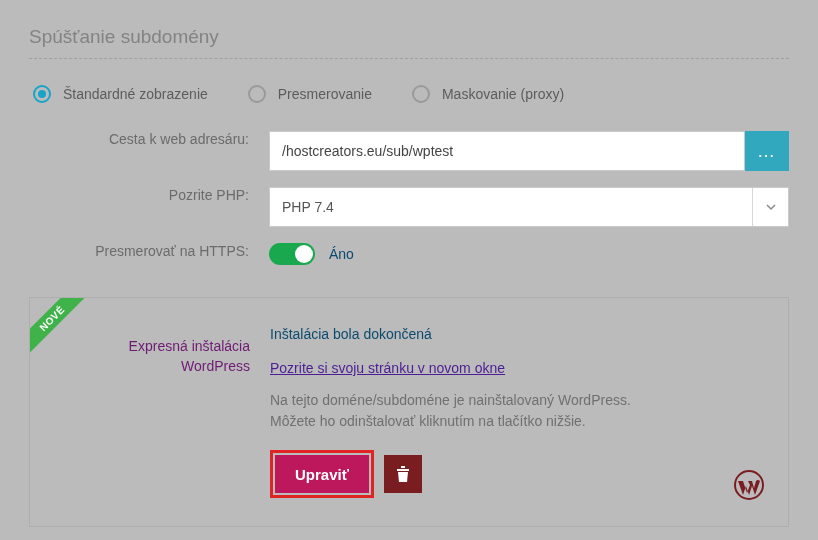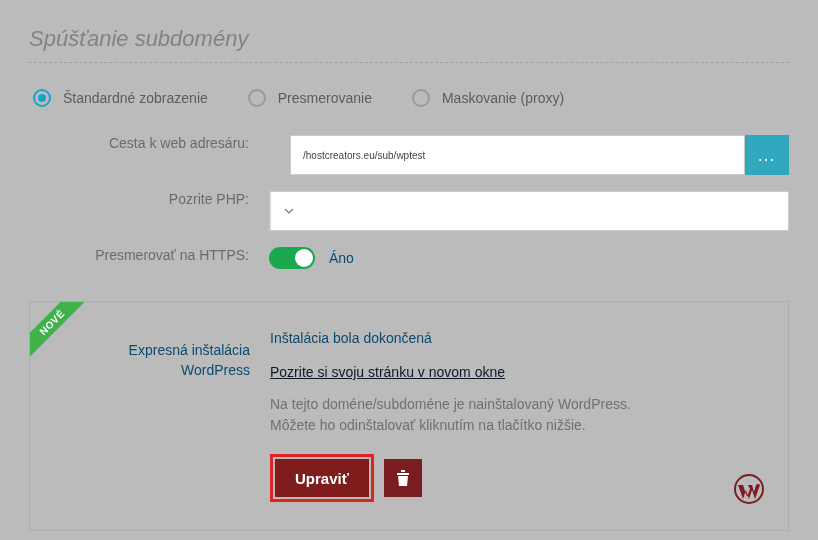--- a/index.html
+++ b/index.html
@@ -8,25 +8,24 @@
     font-family: "Segoe UI", "Helvetica Neue", Arial, sans-serif;
     color: #555;
     font-size: 14px;
     padding: 20px 0;
   }
   .panel {
     width: 760px;
     margin: 0 auto;
   }
   .panel-title {
-    font-size: 22px;
+    font-size: 19px;
     font-weight: 400;
     color: #838383;
     padding: 6px 0 10px 0;
-    font-style: italic;
   }
   .dashed-sep {
     border: none;
     border-top: 1px dashed #a0a0a0;
     margin-bottom: 26px;
   }
   
   .radio-row {
     display: flex;
     gap: 40px;
@@ -72,24 +71,23 @@
     flex: 1;
     display: flex;
     align-items: center;
   }
   .text-input {
     flex: 1;
     height: 40px;
     border: 1px solid #c9c9c9;
     background: #fff;
     padding: 0 12px;
-    font-size: 10px;
+    font-size: 14px;
     color: #444;
     outline: none;
-    margin-left: 21px;
   }
   .input-addon-btn {
     width: 44px; height: 40px;
     background: #32a8bf;
     border: none;
     color: #fff;
     font-size: 18px;
     letter-spacing: 2px;
     cursor: pointer;
     display: flex;
@@ -158,51 +156,51 @@
     font-size: 10px;
     font-weight: 700;
     text-align: center;
     padding: 3px 0;
     letter-spacing: 0.5px;
   }
   .install-left {
     width: 240px;
     text-align: right;
     padding-right: 20px;
-    color: #0c4a6e;
+    color: #701a75;
     padding-top: 10px;
     line-height: 1.45;
   }
   .install-right {
     flex: 1;
     position: relative;
   }
   .install-status {
     color: #0c4a6e;
     margin-bottom: 18px;
   }
   .install-link {
-    color: #0f172a;
+    color: #4c1d95;
     text-decoration: underline;
     cursor: pointer;
     display: inline-block;
     margin-bottom: 14px;
   }
   .install-desc {
     color: #707070;
     line-height: 1.5;
     margin-bottom: 18px;
   }
   .btn-row {
     display: flex;
     align-items: center;
     gap: 10px;
   }
   .primary-btn {
-    background: #7f1d1d;
+    background: #be185d;
     color: #fff;
     border: none;
     height: 38px;
     padding: 0 20px;
     font-size: 15px;
     font-weight: 700;
     cursor: pointer;
   }
   .highlight-frame {
     border: 3px solid #e02424;
@@ -254,20 +252,21 @@
       <button class="input-addon-btn">
         <span>…</span>
       </button>
     </div>
   </div>
 
   <div class="form-row">
     <div class="form-label">Pozrite PHP:</div>
     <div class="form-control-wrap">
       <div class="select-box">
+        <div class="select-value">PHP 7.4</div>
         <div class="select-arrow">
           <svg width="12" height="12" viewBox="0 0 12 12">
               <path d="M2 4 L6 8 L10 4" stroke="#8a8a8a" stroke-width="1.5" fill="none"></path>
             </svg>
         </div>
       </div>
     </div>
   </div>
 
   <div class="form-row">

